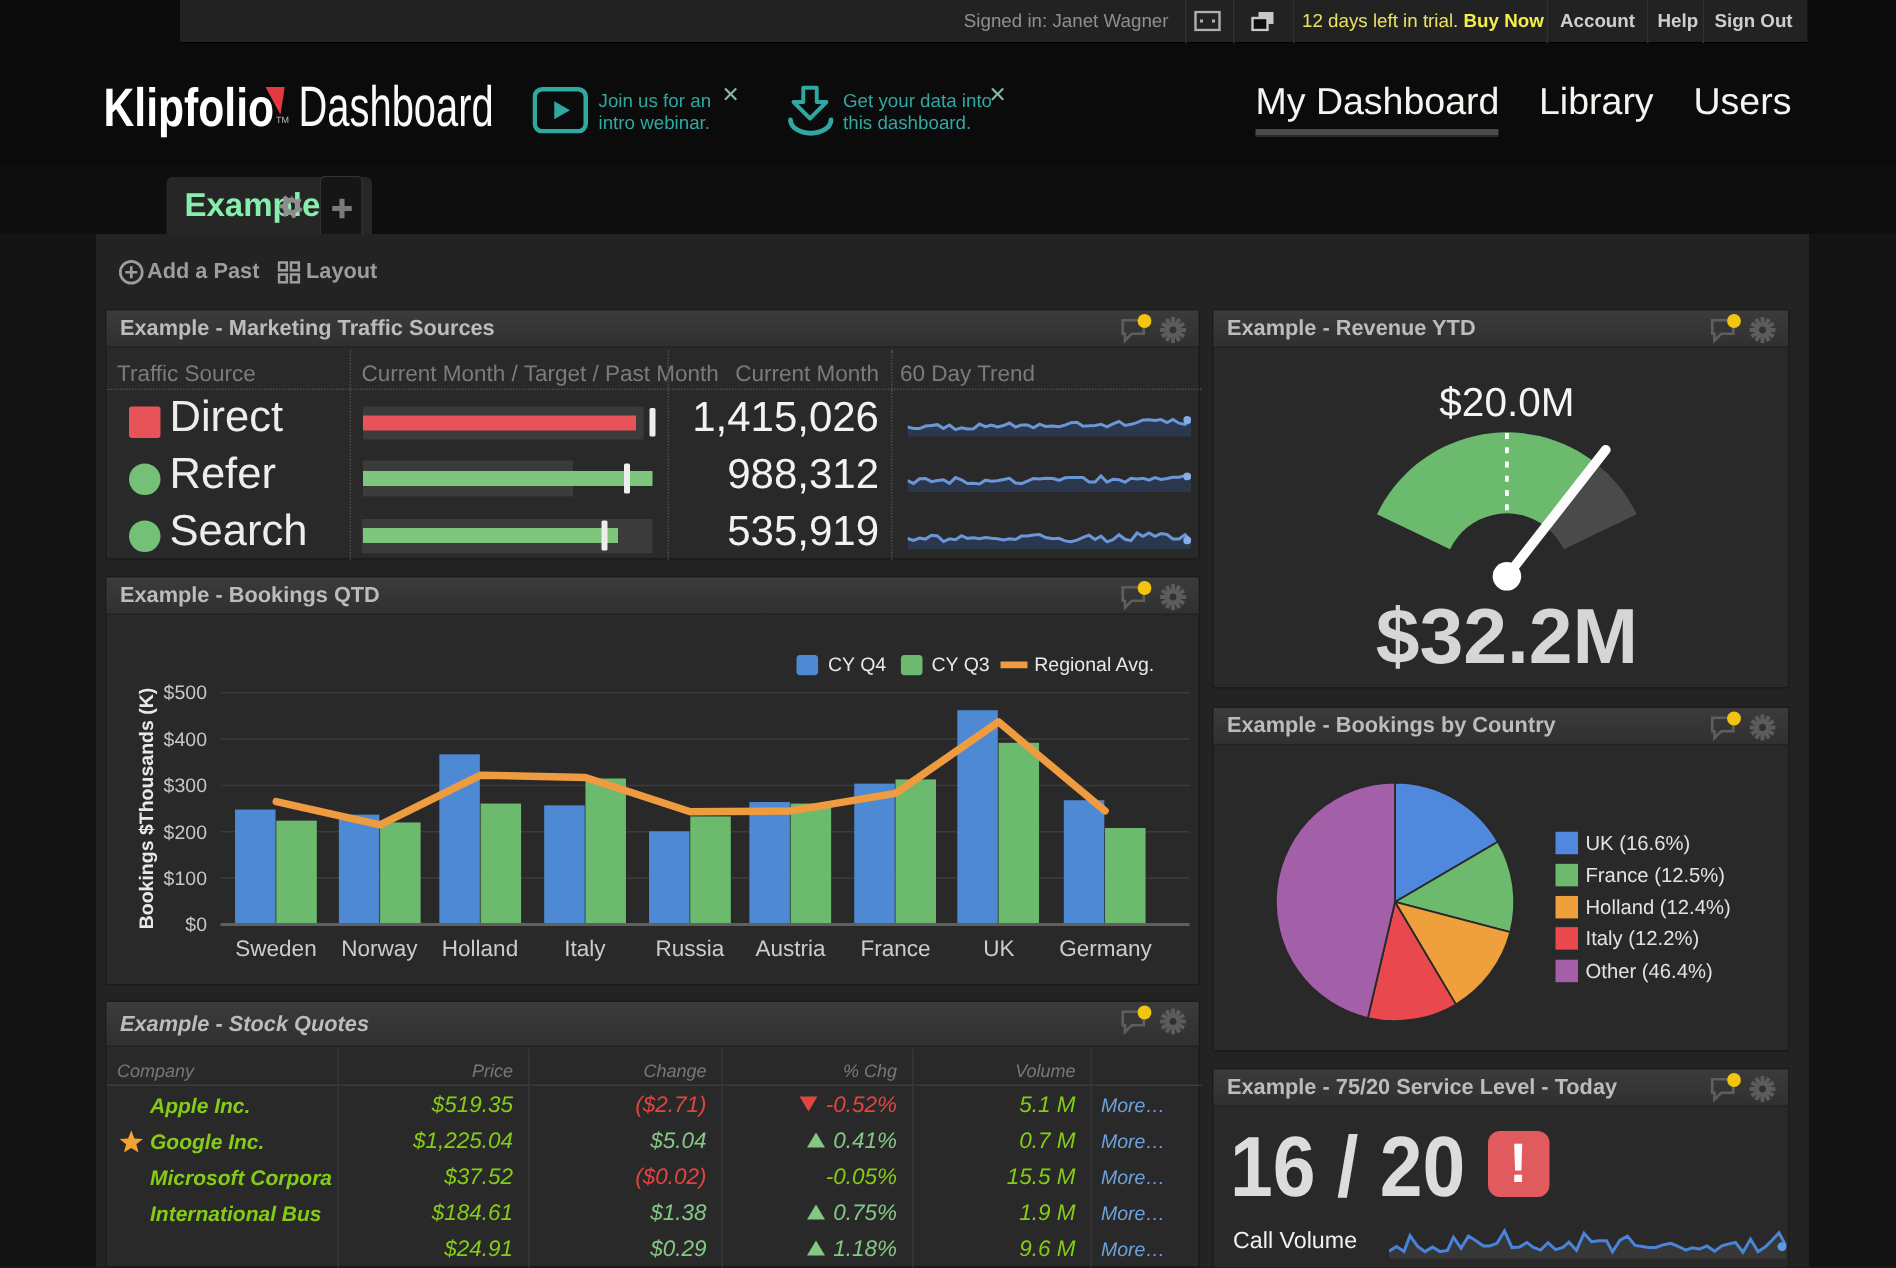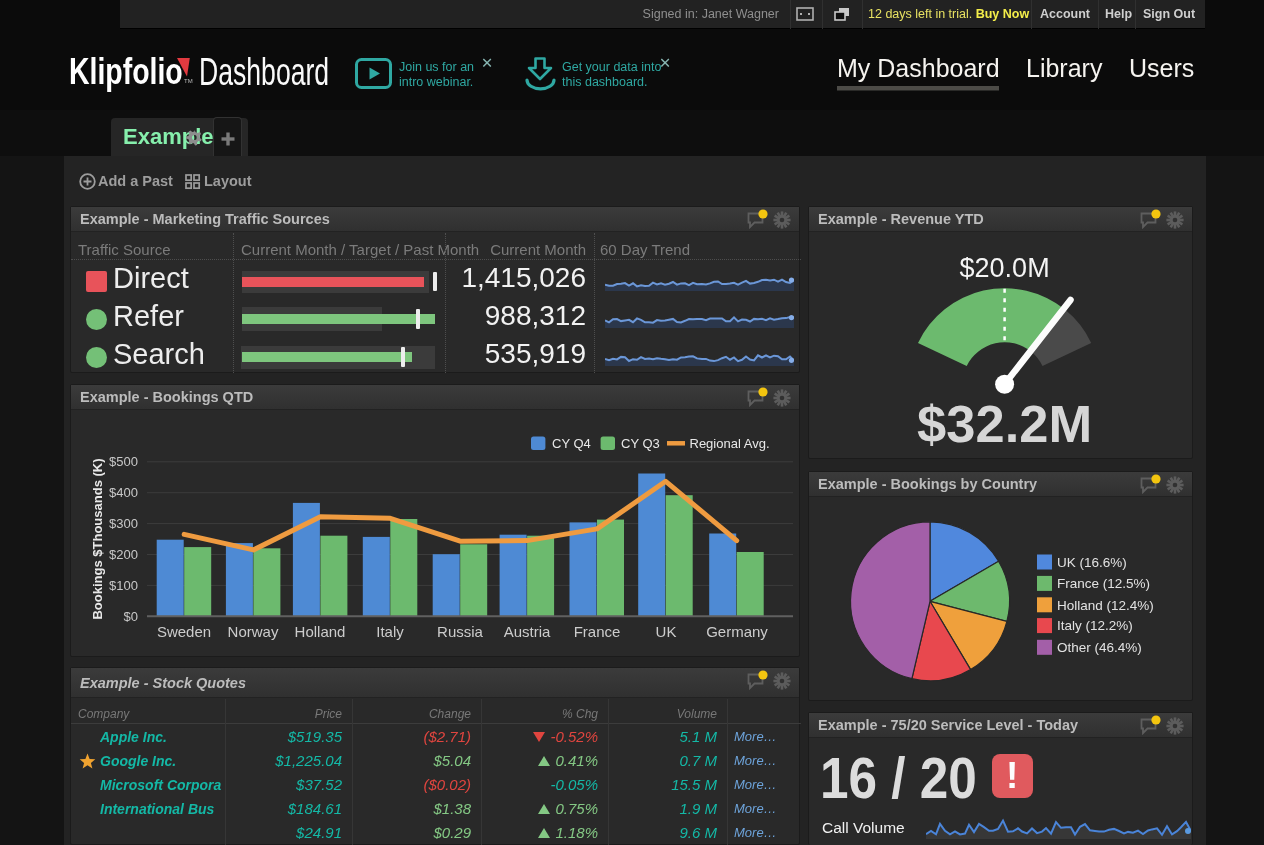--- a/index.html
+++ b/index.html
@@ -36,21 +36,21 @@
 .tth{position:absolute;font-size:15px;color:#7b7b7b;}
 .bigtxt{position:absolute;font-size:29px;color:#ededed;}
 .bignum{position:absolute;font-size:28px;color:#f2f2f2;text-align:right;width:150px;}
 .vsep{position:absolute;width:0;border-left:1px dotted #4e4e4e;}
 .track{position:absolute;background:#3b3b3b;}
 .bfill{position:absolute;height:10px;}
 .tick{position:absolute;width:4px;background:#ededed;border-radius:1px;}
 
 .sth{position:absolute;font-size:12px;color:#787878;}
 .svsep{position:absolute;width:1px;background:#363636;}
-.scell{position:absolute;font-size:15px;color:#14b8a6;height:24px;line-height:24px;}
+.scell{position:absolute;font-size:15px;color:#84cc16;height:24px;line-height:24px;}
 .sr{text-align:right;}
 .red{color:#e0453f;}
 .grn{color:#84c884;}
 .morelnk{color:#6da3da;font-size:13px;}
 </style></head>
 <body>
 
 <div id="topbar"></div>
 <div id="topstrip">
   <div class="itm" style="right:426px;">Signed in: Janet Wagner</div>

